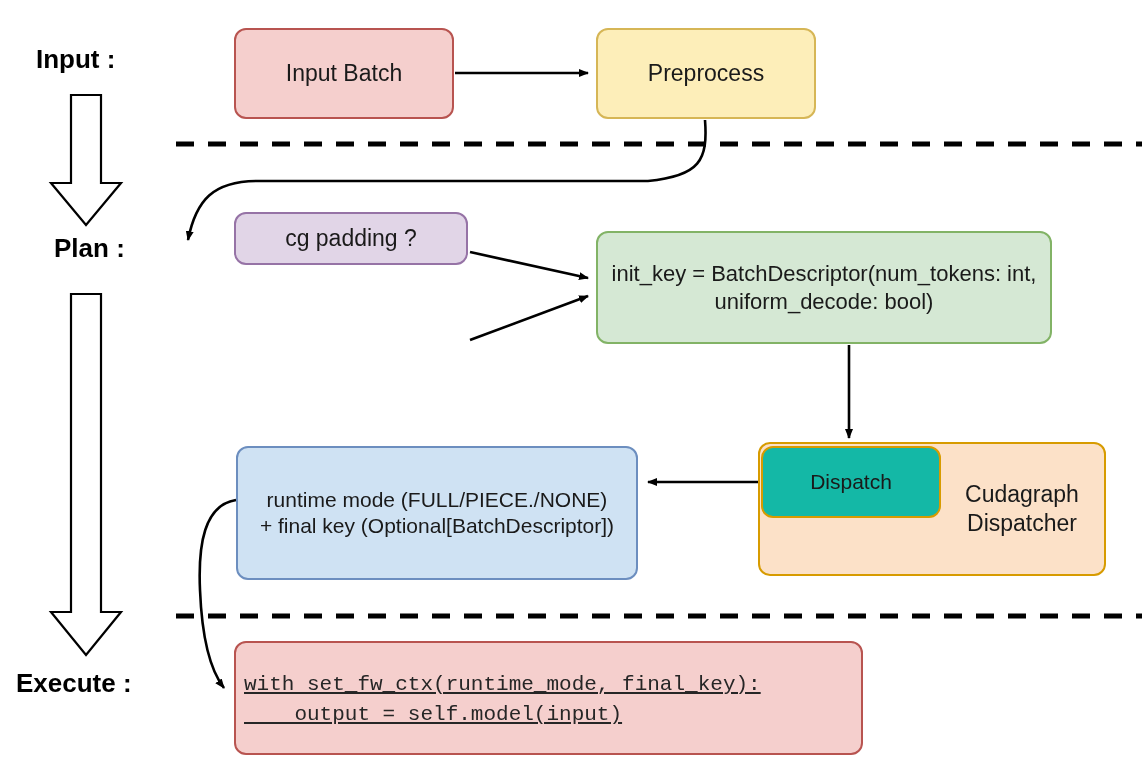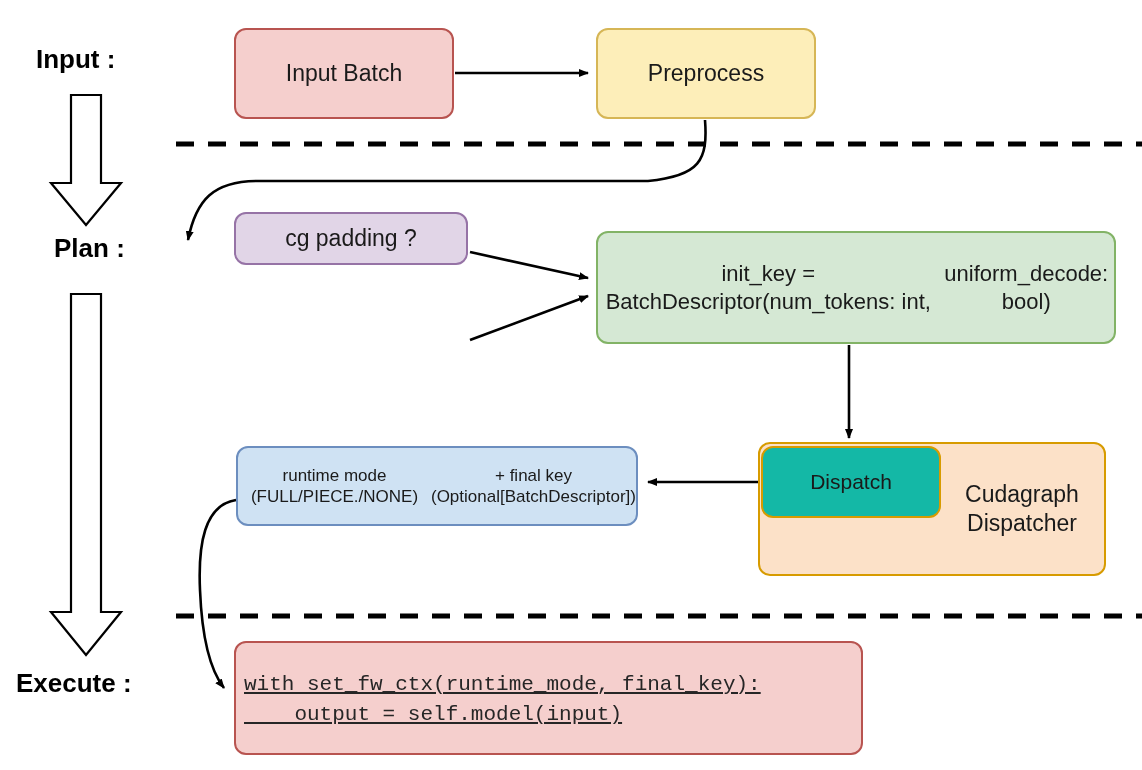--- a/index.html
+++ b/index.html
@@ -133,26 +133,26 @@
 
   <div class="node node-yellow" style="left:588px; top:28px; width:220px; height:91px; font-size:23px;">
     <span>Preprocess</span>
   </div>
 
   <div class="node node-purple" style="left:226px; top:212px; width:234px; height:53px; font-size:23px;">
     <span>cg padding ?</span>
   </div>
 
 
-  <div class="node node-green" style="left:588px; top:231px; width:520px; height:113px; font-size:22px; flex-direction:row;">
+  <div class="node node-green" style="left:588px; top:231px; width:456px; height:113px; font-size:22px; flex-direction:column;">
     <span>init_key = BatchDescriptor(num_tokens: int,</span>
     <span>uniform_decode: bool)</span>
   </div>
 
-  <div class="node node-blue" style="left:228px; top:446px; width:402px; height:80px; font-size:17px; flex-direction:row;">
+  <div class="node node-blue" style="left:228px; top:446px; width:402px; height:134px; font-size:21px; flex-direction:column;">
     <span>runtime mode (FULL/PIECE./NONE)</span>
     <span>+ final key (Optional[BatchDescriptor])</span>
   </div>
 
   <div class="node node-orange-outer" style="left:750px; top:442px; width:348px; height:134px; font-size:23px; flex-direction:column; justify-content:center; padding-left:180px;">
     <span>Cudagraph</span>
     <span>Dispatcher</span>
   </div>
 
   <div class="node node-orange-inner" style="left:753px; top:446px; width:180px; height:72px; font-size:21px;">

